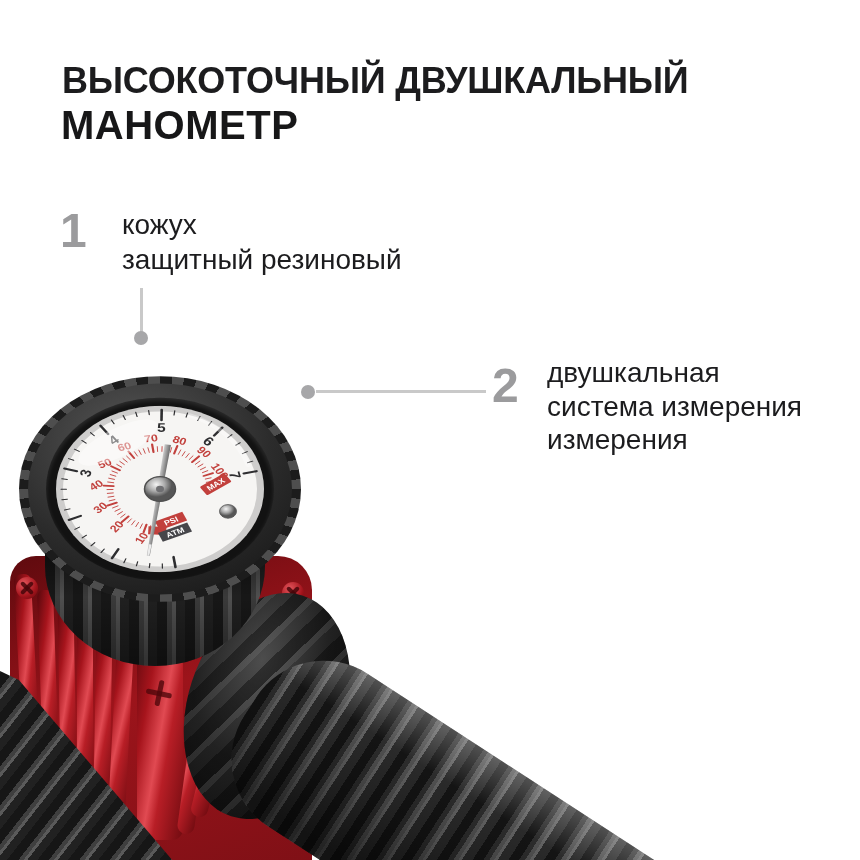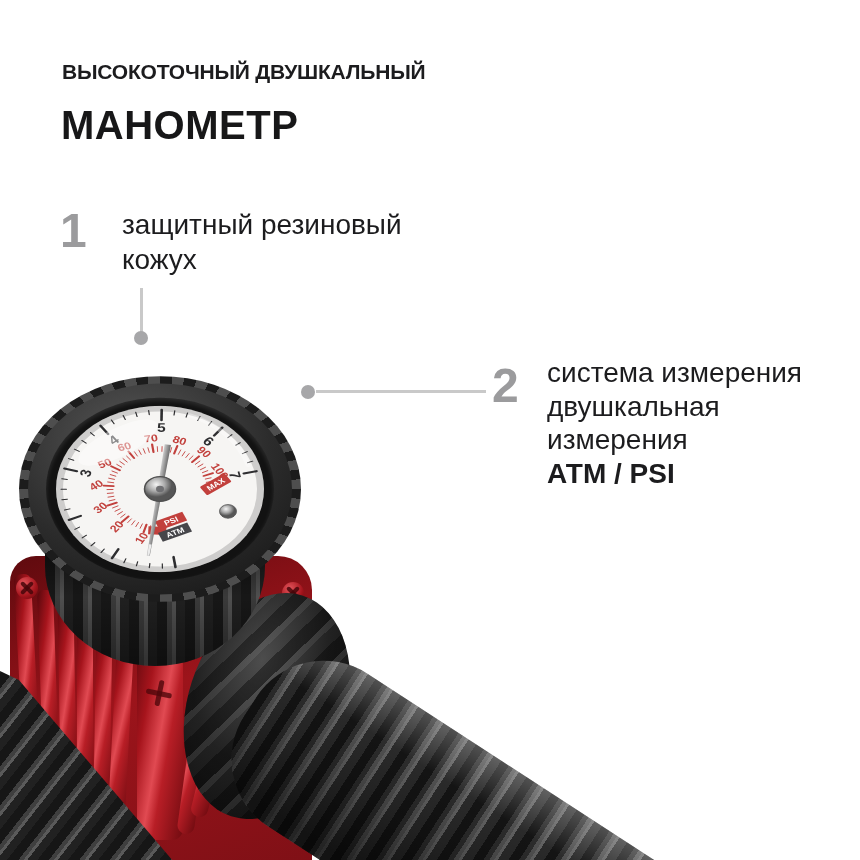--- a/index.html
+++ b/index.html
@@ -1,21 +1,21 @@
 <!DOCTYPE html>
 <html style="--accent-red: #a6141c; --text-dark: #1c1c1e; --number-gray: #9b9b9d; --leader-gray: #c9c9c9; --dial-red: #c2403c; --dial-black: #2e2e30;"><head>
 <meta charset="utf-8">
 <style>
   html,body{margin:0;padding:0;}
   body{width:860px;height:860px;background:#ffffff;overflow:hidden;
        font-family:"Liberation Sans", sans-serif;}
   .stage{position:relative;width:860px;height:860px;background:#fff;}
 
   
-  .title1{position:absolute;left:62px;top:60px;font-size:21px;font-weight:600;
+  .title1{position:absolute;left:62px;top:60px;font-size:36px;font-weight:600;
           letter-spacing:-0.2px;color:var(--text-dark,#1c1c1e);}
   .title2{position:absolute;left:61px;top:103px;font-size:40px;font-weight:800;
           letter-spacing:0.5px;color:#171718;}
   .callout-num{position:absolute;font-size:48px;font-weight:700;line-height:1;
           color:var(--number-gray,#9b9b9d);}
   .c1-num{left:60px;top:207px;}
   .c2-num{left:492px;top:362px;}
   .callout-text{position:absolute;font-size:28px;font-weight:400;
           color:var(--text-dark,#1c1c1e);}
   .c1-text{left:122px;top:207px;line-height:35px;}
@@ -90,34 +90,33 @@
 </head>
 <body>
 
 <div class="stage">
 
   <div class="title1">ВЫСОКОТОЧНЫЙ ДВУШКАЛЬНЫЙ</div>
   <div class="title2">МАНОМЕТР</div>
 
   <div class="callout-num c1-num">1</div>
   <div class="callout-text c1-text">
+    <div>кожух</div>
     <div>защитный резиновый</div>
-    <div>кожух</div>
   </div>
   <div class="leader-v"></div>
   <div class="leader-dot dot1"></div>
 
   <div class="leader-dot dot2"></div>
   <div class="leader-h"></div>
   <div class="callout-num c2-num">2</div>
   <div class="callout-text c2-text">
+    <div>двушкальная</div>
     <div>система измерения</div>
-    <div>двушкальная</div>
     <div>измерения</div>
-    <div class="bold-line">АТМ / PSI</div>
   </div>
 
   <div class="product">
     <div class="housing"></div>
 
     <div class="rib" style="left:18px;top:574px;width:17px;height:165px;transform:rotate(-3deg);"></div>
     <div class="rib" style="left:40px;top:590px;width:16px;height:172px;transform:rotate(-2deg);"></div>
     <div class="rib" style="left:59px;top:598px;width:16px;height:182px;transform:rotate(-1deg);"></div>
     <div class="rib" style="left:77px;top:603px;width:16px;height:197px;"></div>
     <div class="rib" style="left:95px;top:606px;width:16px;height:210px;transform:rotate(1deg);"></div>

